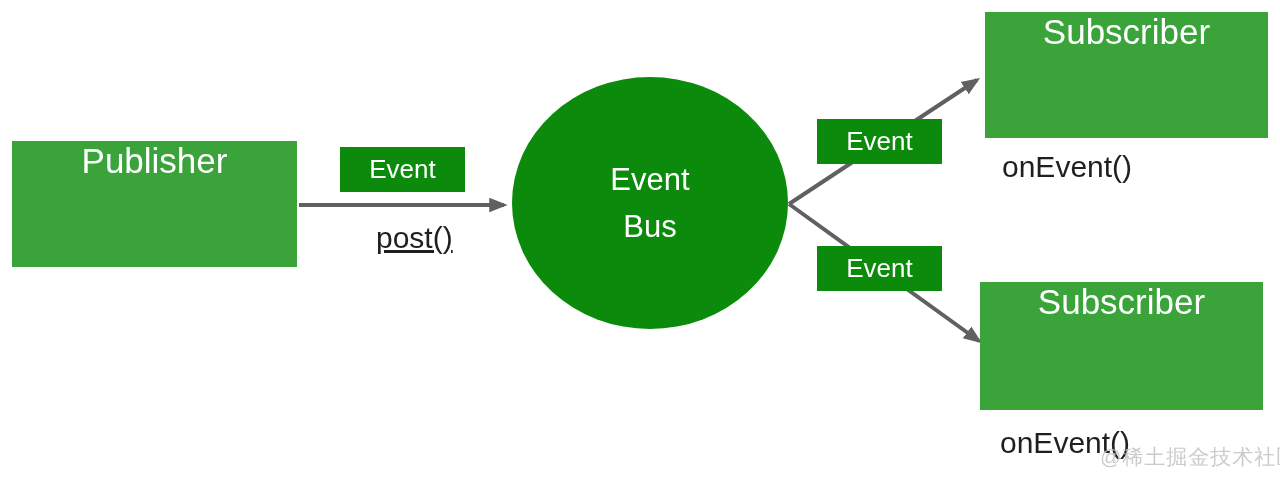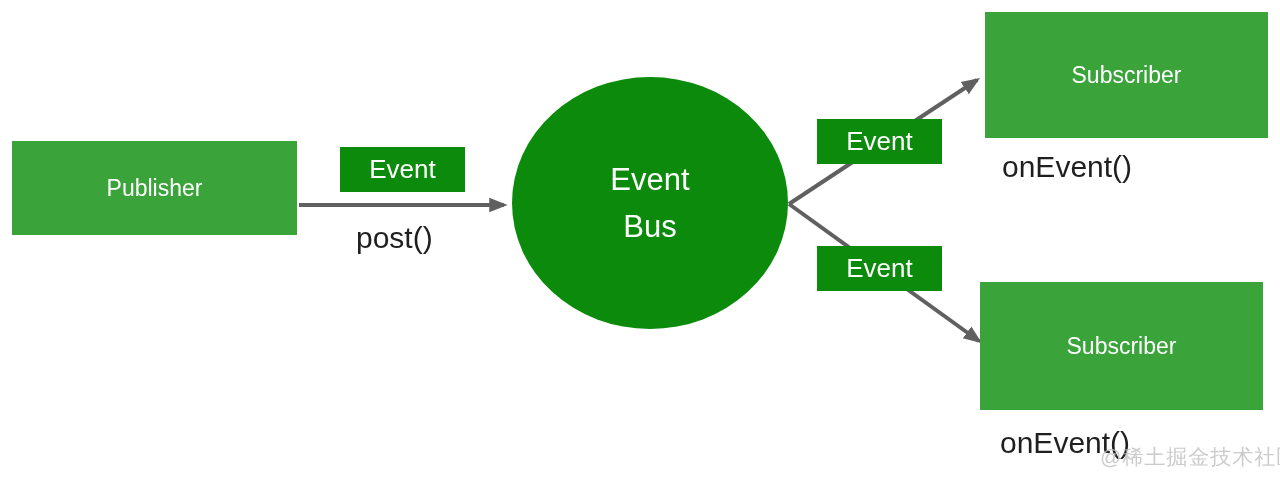--- a/index.html
+++ b/index.html
@@ -25,26 +25,26 @@
   .arrows{
     position:absolute;
     left:0;top:0;
     width:1280px;height:479px;
   }
   .node{
     position:absolute;
     background:var(--box-green);
     color:#ffffff;
     display:flex;
-    align-items:center;
+    align-items:flex-start;
     justify-content:center;
-    font-size:23px;
+    font-size:35px;
     font-weight:400;
   }
-  .publisher{left:12px;top:141px;width:285px;height:94px;}
+  .publisher{left:12px;top:141px;width:285px;height:126px;}
   .subscriber-top{left:985px;top:12px;width:283px;height:126px;}
   .subscriber-bottom{left:980px;top:282px;width:283px;height:128px;}
   .badge{
     position:absolute;
     background:var(--badge-green);
     color:#ffffff;
     display:flex;
     align-items:center;
     justify-content:center;
     font-size:26px;
@@ -68,21 +68,21 @@
     font-size:31px;
     line-height:1;
   }
   .method{
     position:absolute;
     color:var(--text-dark);
     font-size:30px;
     font-weight:400;
     white-space:nowrap;
   }
-  .method-post{left:356px;top:221px;}
+  .method-post{left:376px;top:221px;text-decoration:underline;}
   .method-onevent-top{left:1002px;top:150px;}
   .method-onevent-bottom{left:1000px;top:426px;}
   .watermark{
     position:absolute;
     left:1100px;top:443px;
     color:var(--watermark-gray);
     font-size:21px;
     letter-spacing:1px;
     opacity:.85;
     white-space:nowrap;

